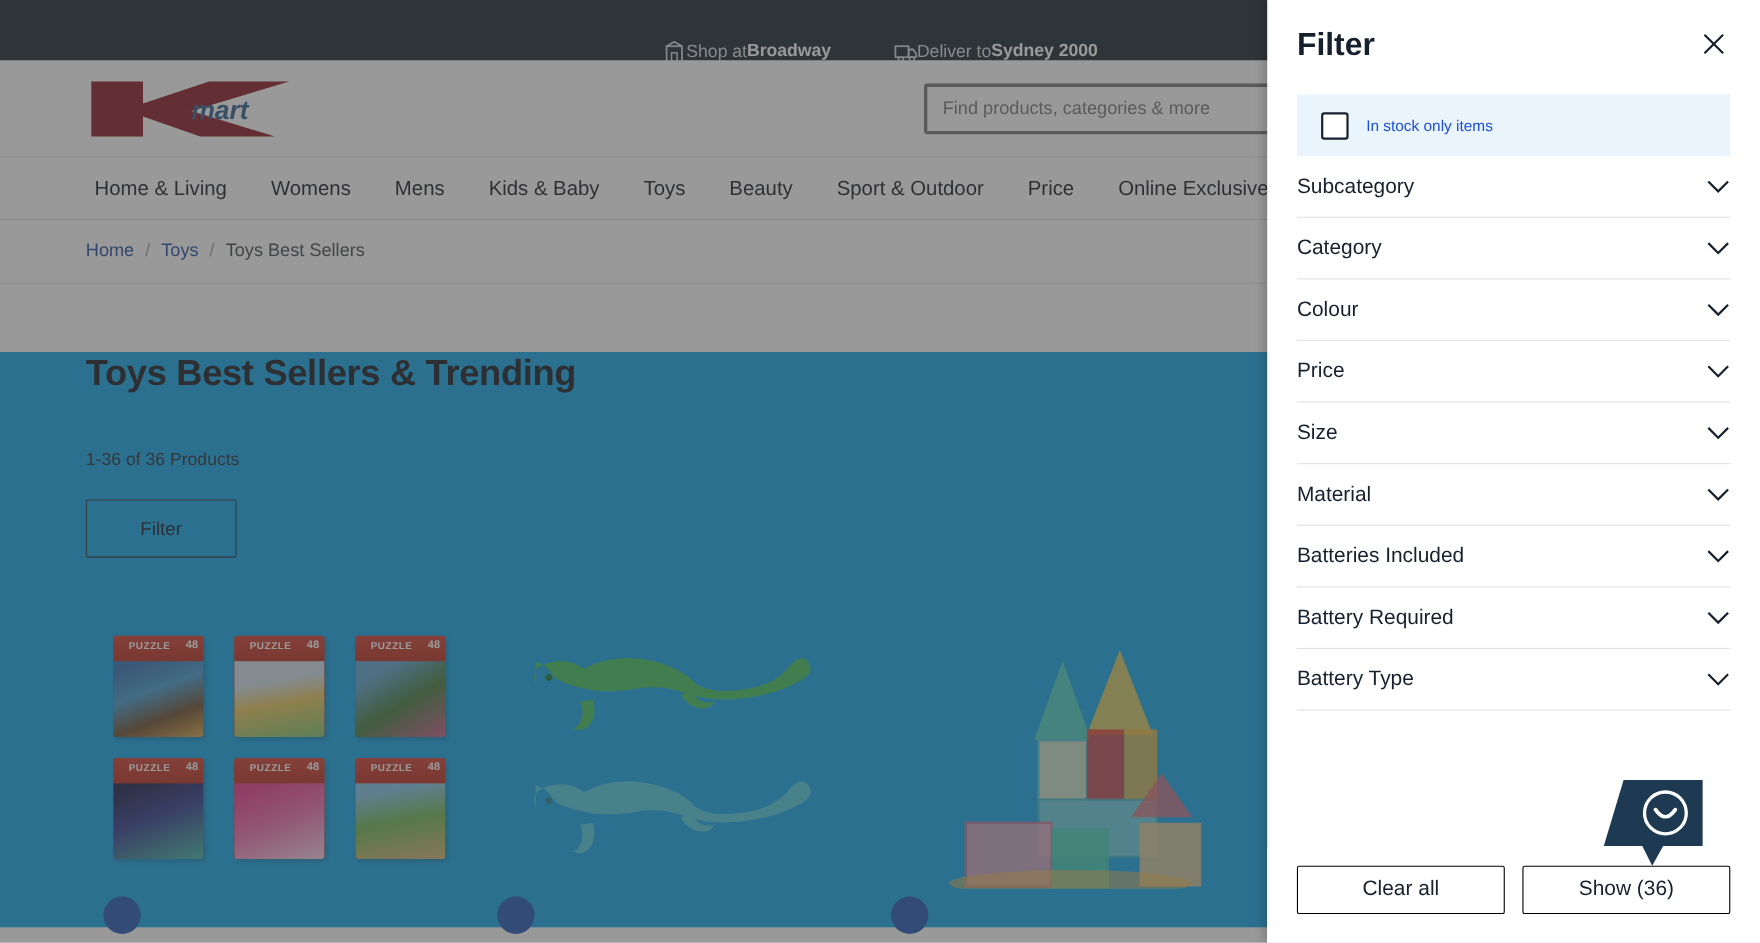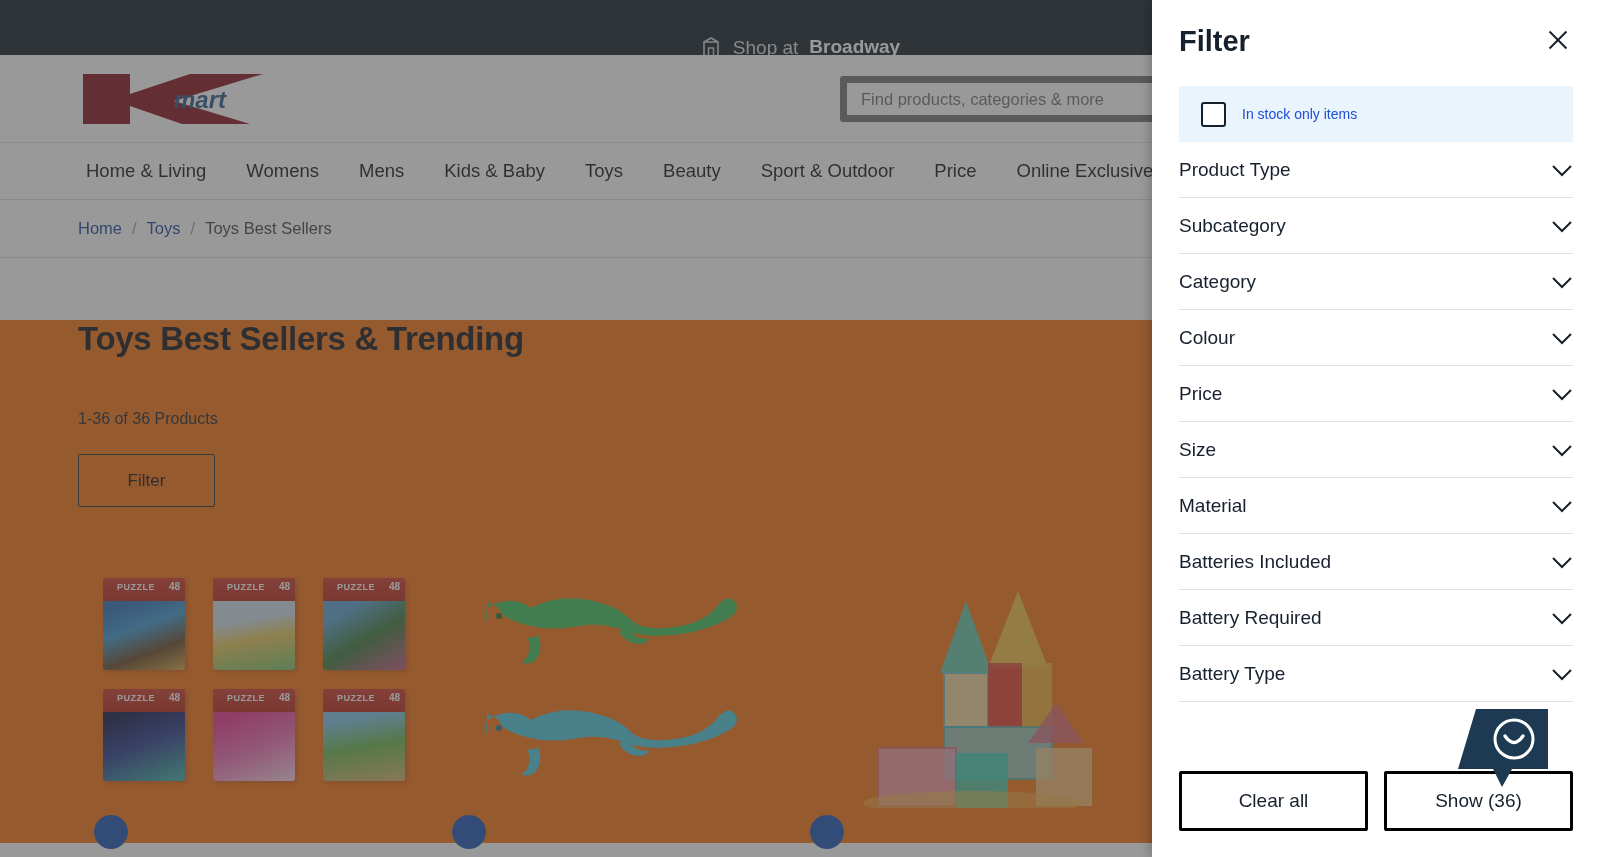--- a/index.html
+++ b/index.html
@@ -15,38 +15,38 @@
     position: absolute; inset: 0;
     width: 1600px; height: 857px;
     background: #ffffff;
   }
 
   .topbar {
     height: 55px; background: #14212b;
     display: flex; align-items: center; justify-content: center; gap: 56px;
     color: #e8ecef;
   }
-  .topbar-item { display: flex; align-items: center; gap: 11px; font-size: 19px; margin-top: 41px; }
+  .topbar-item { display: flex; align-items: center; font-size: 16px; margin-top: 41px; }
   .topbar-item .lbl { color: #d7dde1; }
   .topbar-item .val { font-weight: bold; color: #ffffff; border-bottom: 2px solid #9fa9b0; padding-bottom: 1px; }
   .topbar-icon { display: inline-block; width: 22px; height: 22px; }
 
   .header {
     height: 88px; background: #ffffff;
     display: flex; align-items: center;
     padding: 0 78px;
     border-bottom: 1px solid #e4e4e4;
     position: relative;
   }
   .logo-wrap { width: 200px; height: 62px; position: relative; }
 
   .searchbar {
     position: absolute; left: 840px; top: 21px;
     width: 480px; height: 46px;
-    border: 7px solid #737373; border-radius: 3px; background: #fff;
+    border: 3px solid #737373; border-radius: 3px; background: #fff;
     display: flex; align-items: center; padding: 0 14px;
   }
   .searchbar input {
     border: 0; outline: 0; flex: 1; font-size: 16.5px;
     color: #5d6367; font-family: "Liberation Sans", sans-serif; background: transparent;
   }
   .search-icon-btn { width: 24px; height: 24px; }
 
   .nav {
     height: 57px; background: #fff;
@@ -61,21 +61,21 @@
   .crumbbar {
     height: 58px; background: #ffffff;
     display: flex; align-items: center; padding: 0 78px;
     border-bottom: 1px solid #e0e0e0;
     font-size: 16.5px;
   }
   .crumb-link { color: #1c4a9e; }
   .crumb-sep { color: #9aa0a6; margin: 0 10px; }
   .crumb-cur { color: #3f4448; }
 
-  .content { padding: 0 78px; background: #f97316; }
+  .content { padding: 0 78px; background: #0ea5e9; }
   .page-title { font-size: 33px; font-weight: bold; color: #10151b; margin-top: 62px; letter-spacing: -0.3px; }
   .prod-count { font-size: 16px; color: #23282d; margin-top: 52px; }
   .filter-btn {
     margin-top: 26px; width: 137px; height: 53px;
     border: 1px solid #2a2f34; background: transparent; border-radius: 2px;
     font-size: 17px; color: #10151b; font-family: "Liberation Sans", sans-serif;
   }
 
   
   .grid {
@@ -161,21 +161,21 @@
   }
   .fp-row-label { font-size: 19px; color: #17212e; }
   .chev { width: 22px; height: 13px; }
 
   .fp-foot {
     position: absolute; left: 0; bottom: 0; width: 448px;
     padding: 16px 27px 26px 27px; background: #fff;
     display: flex; gap: 16px;
   }
   .fp-btn {
-    flex: 1; height: 60px; background: #fff; border: 3px solid #000000; border-radius: 2px;
+    flex: 1; height: 44px; background: #fff; border: 1px solid #000000; border-radius: 2px;
     font-size: 19px; color: #17212e; font-family: "Liberation Sans", sans-serif; cursor: pointer;
   }
 
   
   #feedback {
     position: absolute; right: 52px; bottom: 66px; width: 96px; height: 88px;
     pointer-events: auto;
   }
 </style>
 </head>
@@ -187,20 +187,32 @@
     <div class="topbar-item">
       <span class="topbar-icon">
         <svg viewBox="0 0 22 22" width="22" height="22">
             <rect x="4" y="5" width="14" height="15" fill="none" stroke="#cdd4d9" stroke-width="1.6"></rect>
             <path d="M4 5 L11 1 L18 5" fill="none" stroke="#cdd4d9" stroke-width="1.6"></path>
             <rect x="8.5" y="11" width="5" height="9" fill="none" stroke="#cdd4d9" stroke-width="1.4"></rect>
           </svg>
       </span>
       <span class="lbl">Shop at</span>
       <span class="val">Broadway</span>
+    </div>
+    <div class="topbar-item">
+      <span class="topbar-icon">
+        <svg viewBox="0 0 24 22" width="24" height="22">
+            <rect x="2" y="5" width="12" height="10" fill="none" stroke="#cdd4d9" stroke-width="1.6"></rect>
+            <path d="M14 8h4l3 4v3h-7z" fill="none" stroke="#cdd4d9" stroke-width="1.6"></path>
+            <circle cx="7" cy="17" r="2.2" fill="none" stroke="#cdd4d9" stroke-width="1.5"></circle>
+            <circle cx="17" cy="17" r="2.2" fill="none" stroke="#cdd4d9" stroke-width="1.5"></circle>
+          </svg>
+      </span>
+      <span class="lbl">Deliver to</span>
+      <span class="val">Sydney 2000</span>
     </div>
   </div>
 
   <div class="header">
     <div class="logo-wrap">
       <svg viewBox="0 0 200 62" width="200" height="62">
         <path d="M5 6 L52 6 L52 26 L112 6 L185 6 L96 33 L172 56 L104 56 L52 38 L52 56 L5 56 Z" fill="#8b1520"></path>
         <text x="96" y="40" font-family="Liberation Sans, sans-serif" font-size="24" font-weight="bold" font-style="italic" fill="#2a5b8c">mart</text>
       </svg>
     </div>
@@ -330,26 +342,20 @@
   </div>
 
   <div class="instock">
     <span class="chk"></span>
     <span class="instock-lbl">In stock only items</span>
   </div>
 
   <div class="fp-list">
 
     <div class="fp-row">
-      <span class="fp-row-label">Product Type</span>
-      <span class="chev"><svg viewBox="0 0 22 13" width="22" height="13">
-            <polyline points="2,2 11,11 20,2" fill="none" stroke="#17212e" stroke-width="2"></polyline>
-          </svg></span>
-    </div>
-    <div class="fp-row">
       <span class="fp-row-label">Subcategory</span>
       <span class="chev"><svg viewBox="0 0 22 13" width="22" height="13">
             <polyline points="2,2 11,11 20,2" fill="none" stroke="#17212e" stroke-width="2"></polyline>
           </svg></span>
     </div>
     <div class="fp-row">
       <span class="fp-row-label">Category</span>
       <span class="chev"><svg viewBox="0 0 22 13" width="22" height="13">
             <polyline points="2,2 11,11 20,2" fill="none" stroke="#17212e" stroke-width="2"></polyline>
           </svg></span>

